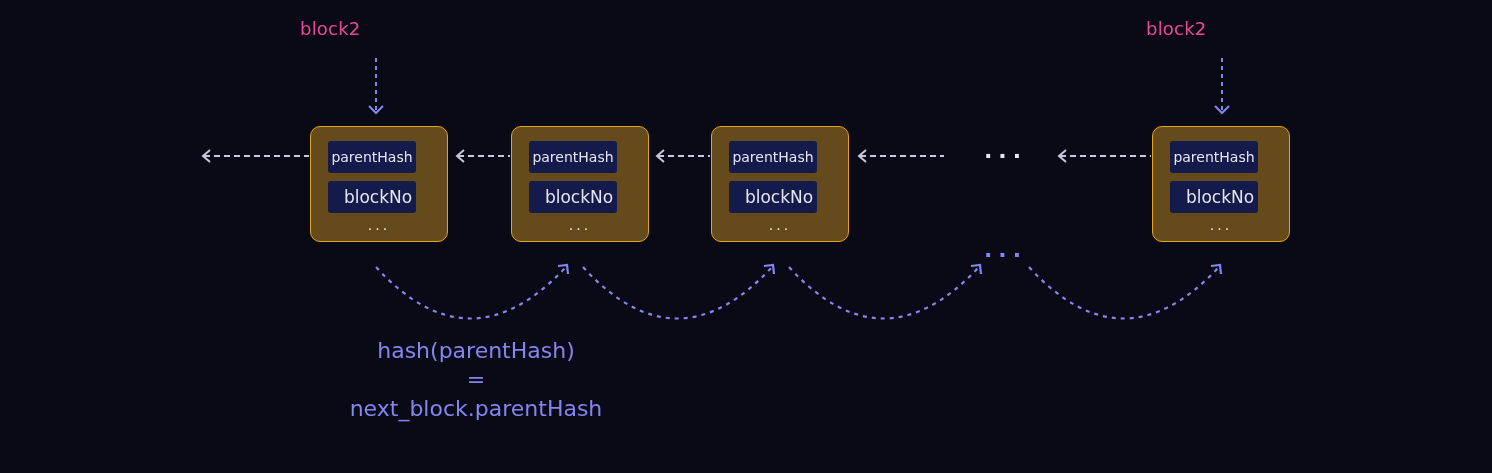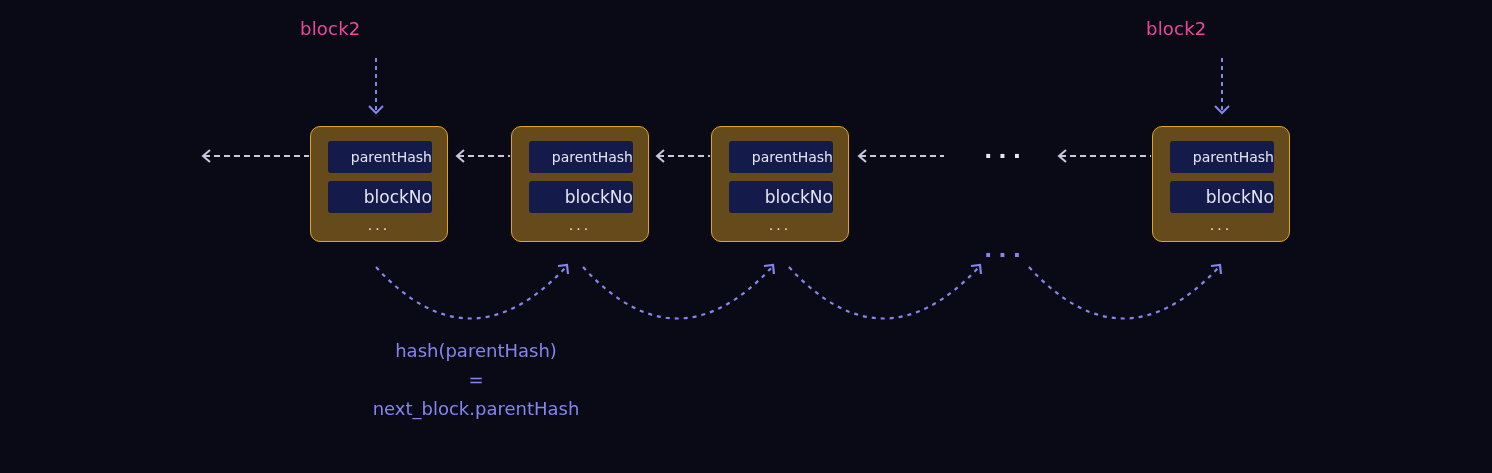--- a/index.html
+++ b/index.html
@@ -21,46 +21,46 @@
       position: absolute;
       top: 126px;
       width: 138px; height: 116px;
       box-sizing: border-box;
       background: #654a1b;
       border: 1.5px solid #e0a520;
       border-radius: 10px;
     }
     .field {
       position: absolute;
-      left: 17px; width: 104px;
+      left: 17px; width: 88px;
       background: #141a4a;
       border-radius: 3px;
       color: #e6e6f0;
-      text-align: right;
+      text-align: center;
       box-sizing: border-box;
     }
     .field.ph { top: 14px; height: 32px; line-height: 32px; font-size: 14px; }
     .field.bn { top: 54px; height: 32px; line-height: 32px; font-size: 17px; padding-left: 12px; }
     .block-dots {
       position: absolute; left: 0; width: 100%;
       top: 90px; text-align: center;
       color: #e6e6f0; font-size: 14px; letter-spacing: 3px;
     }
     .gap-dots {
       position: absolute;
       font-size: 22px; letter-spacing: 6px;
       font-weight: bold;
     }
     .formula {
       position: absolute;
       left: 316px; top: 336px;
       width: 320px;
       text-align: center;
       color: #8585f0;
-      font-size: 18px;
+      font-size: 22px;
       line-height: 29px;
     }
     svg.overlay { position: absolute; left: 0; top: 0; }
   </style>
 </head>
 <body>
 
 <div class="label-top" style="left:300px; top:18px;">block2</div>
 <div class="label-top" style="left:1146px; top:18px;">block2</div>
 

